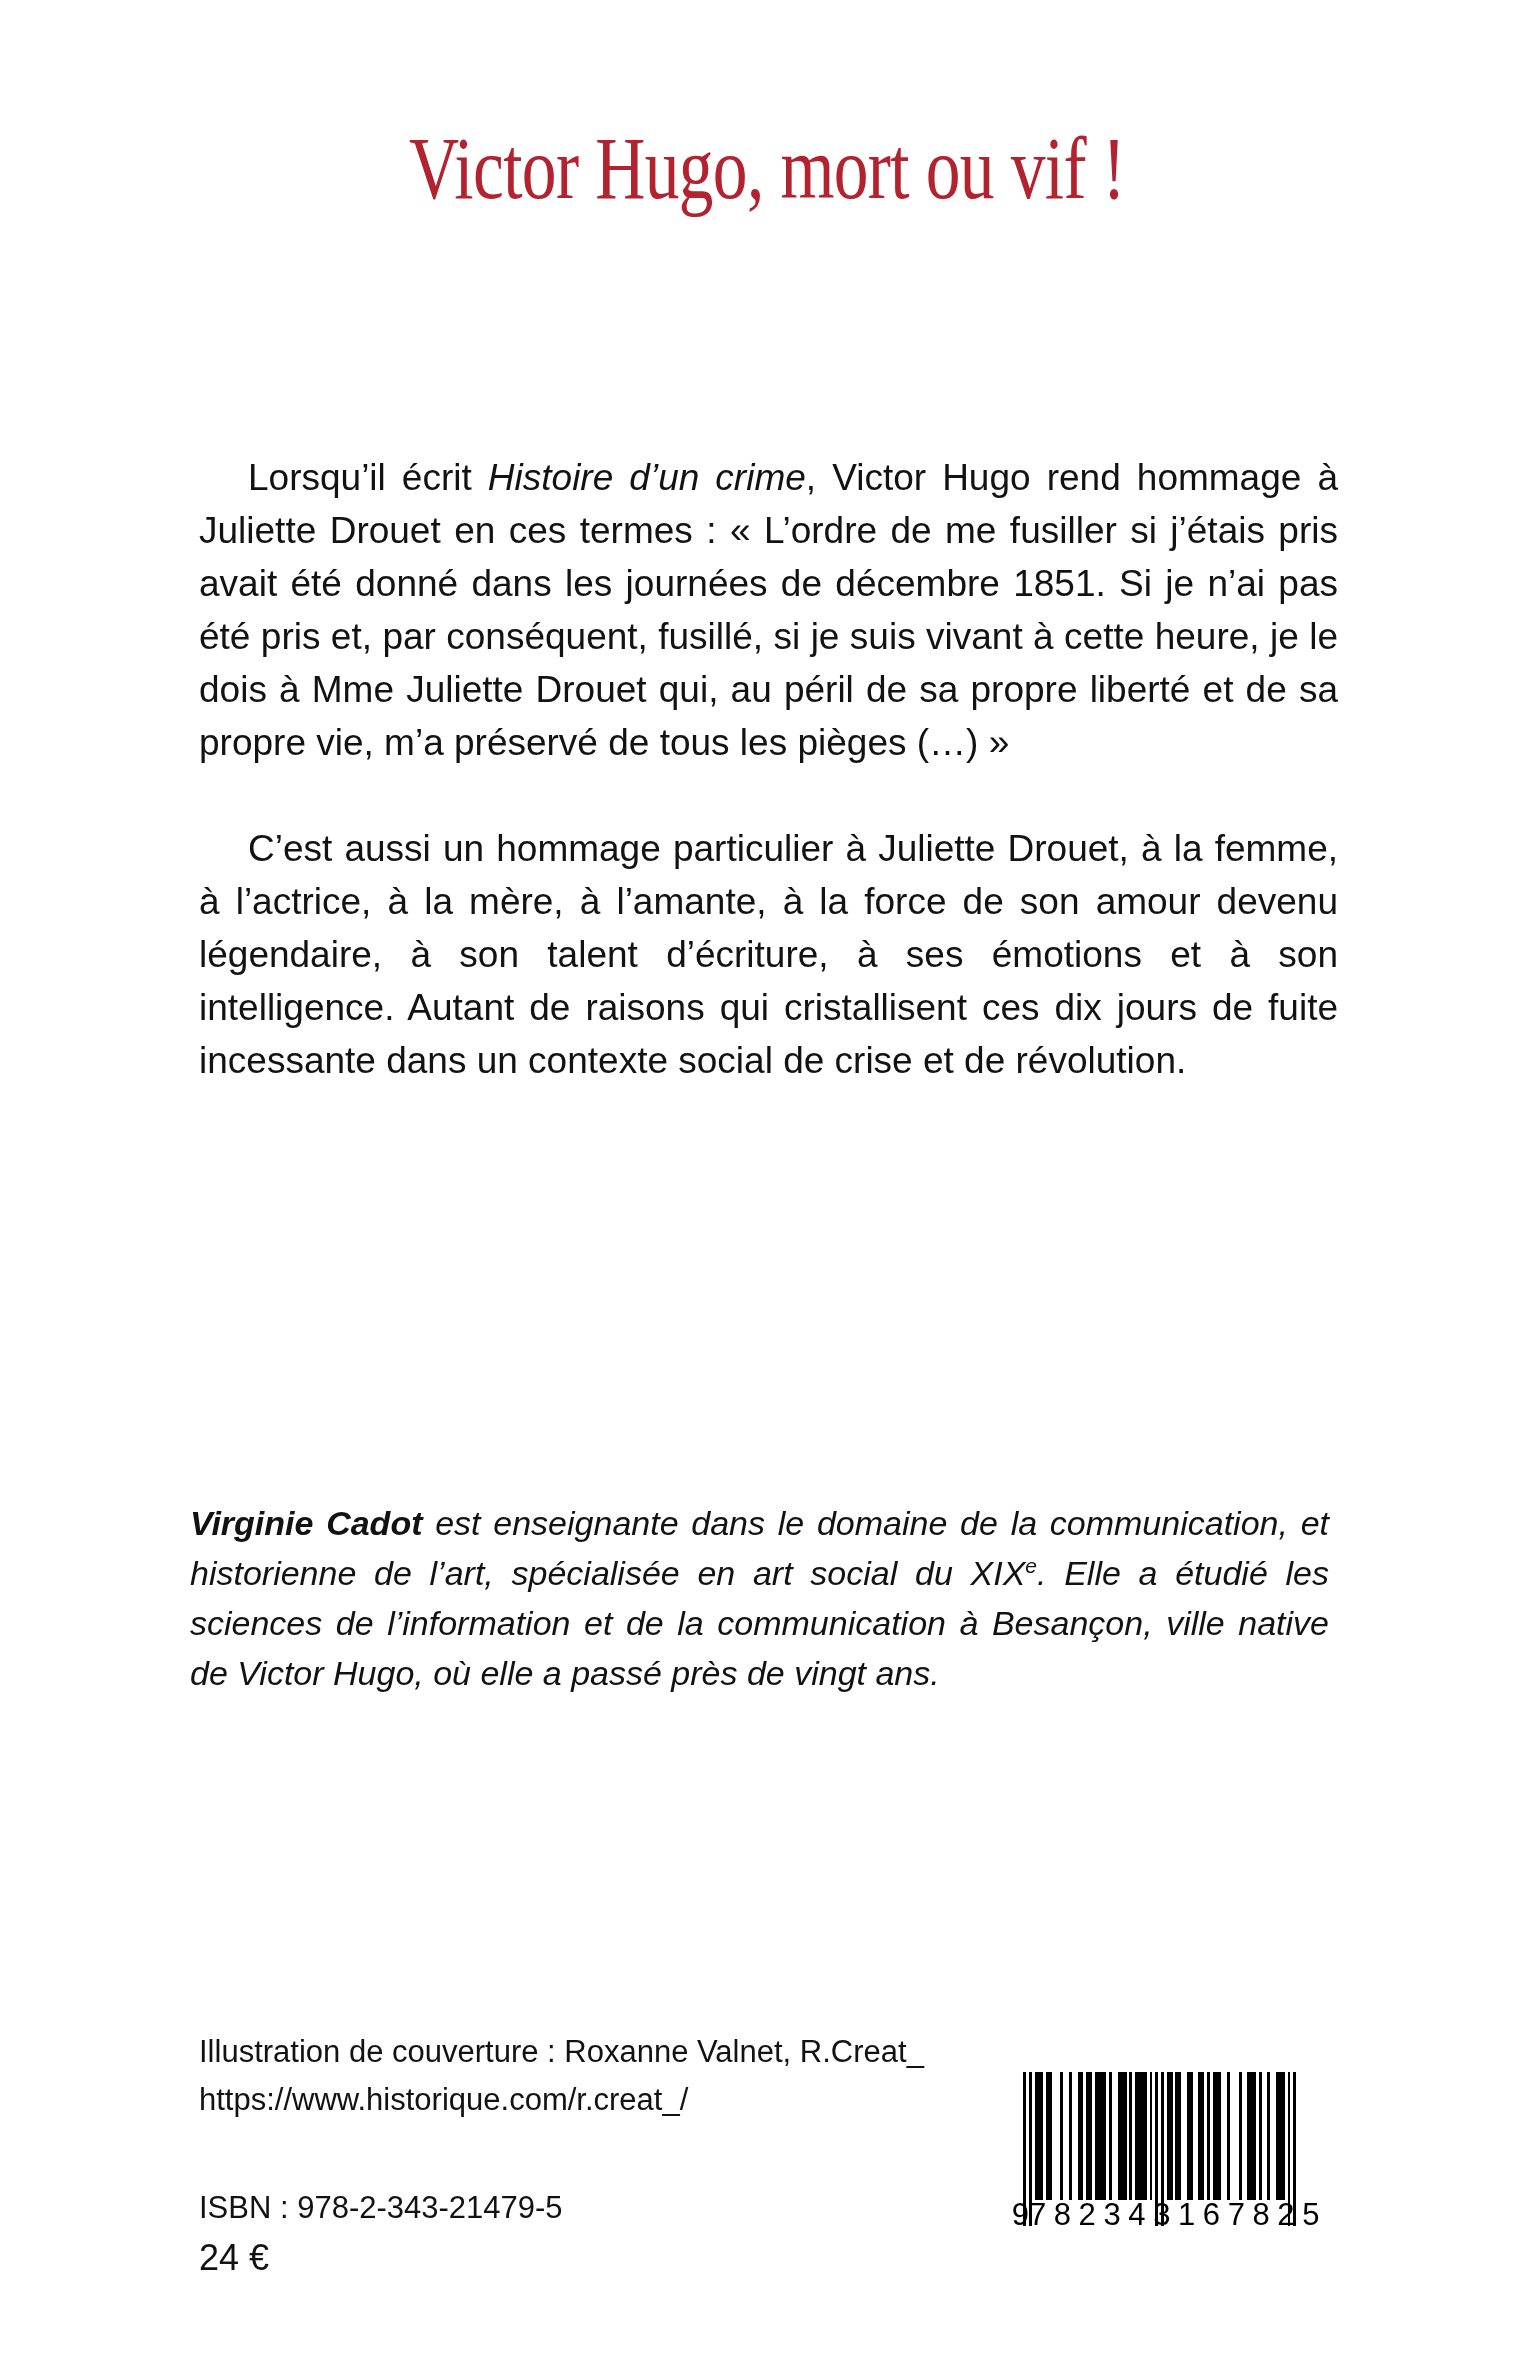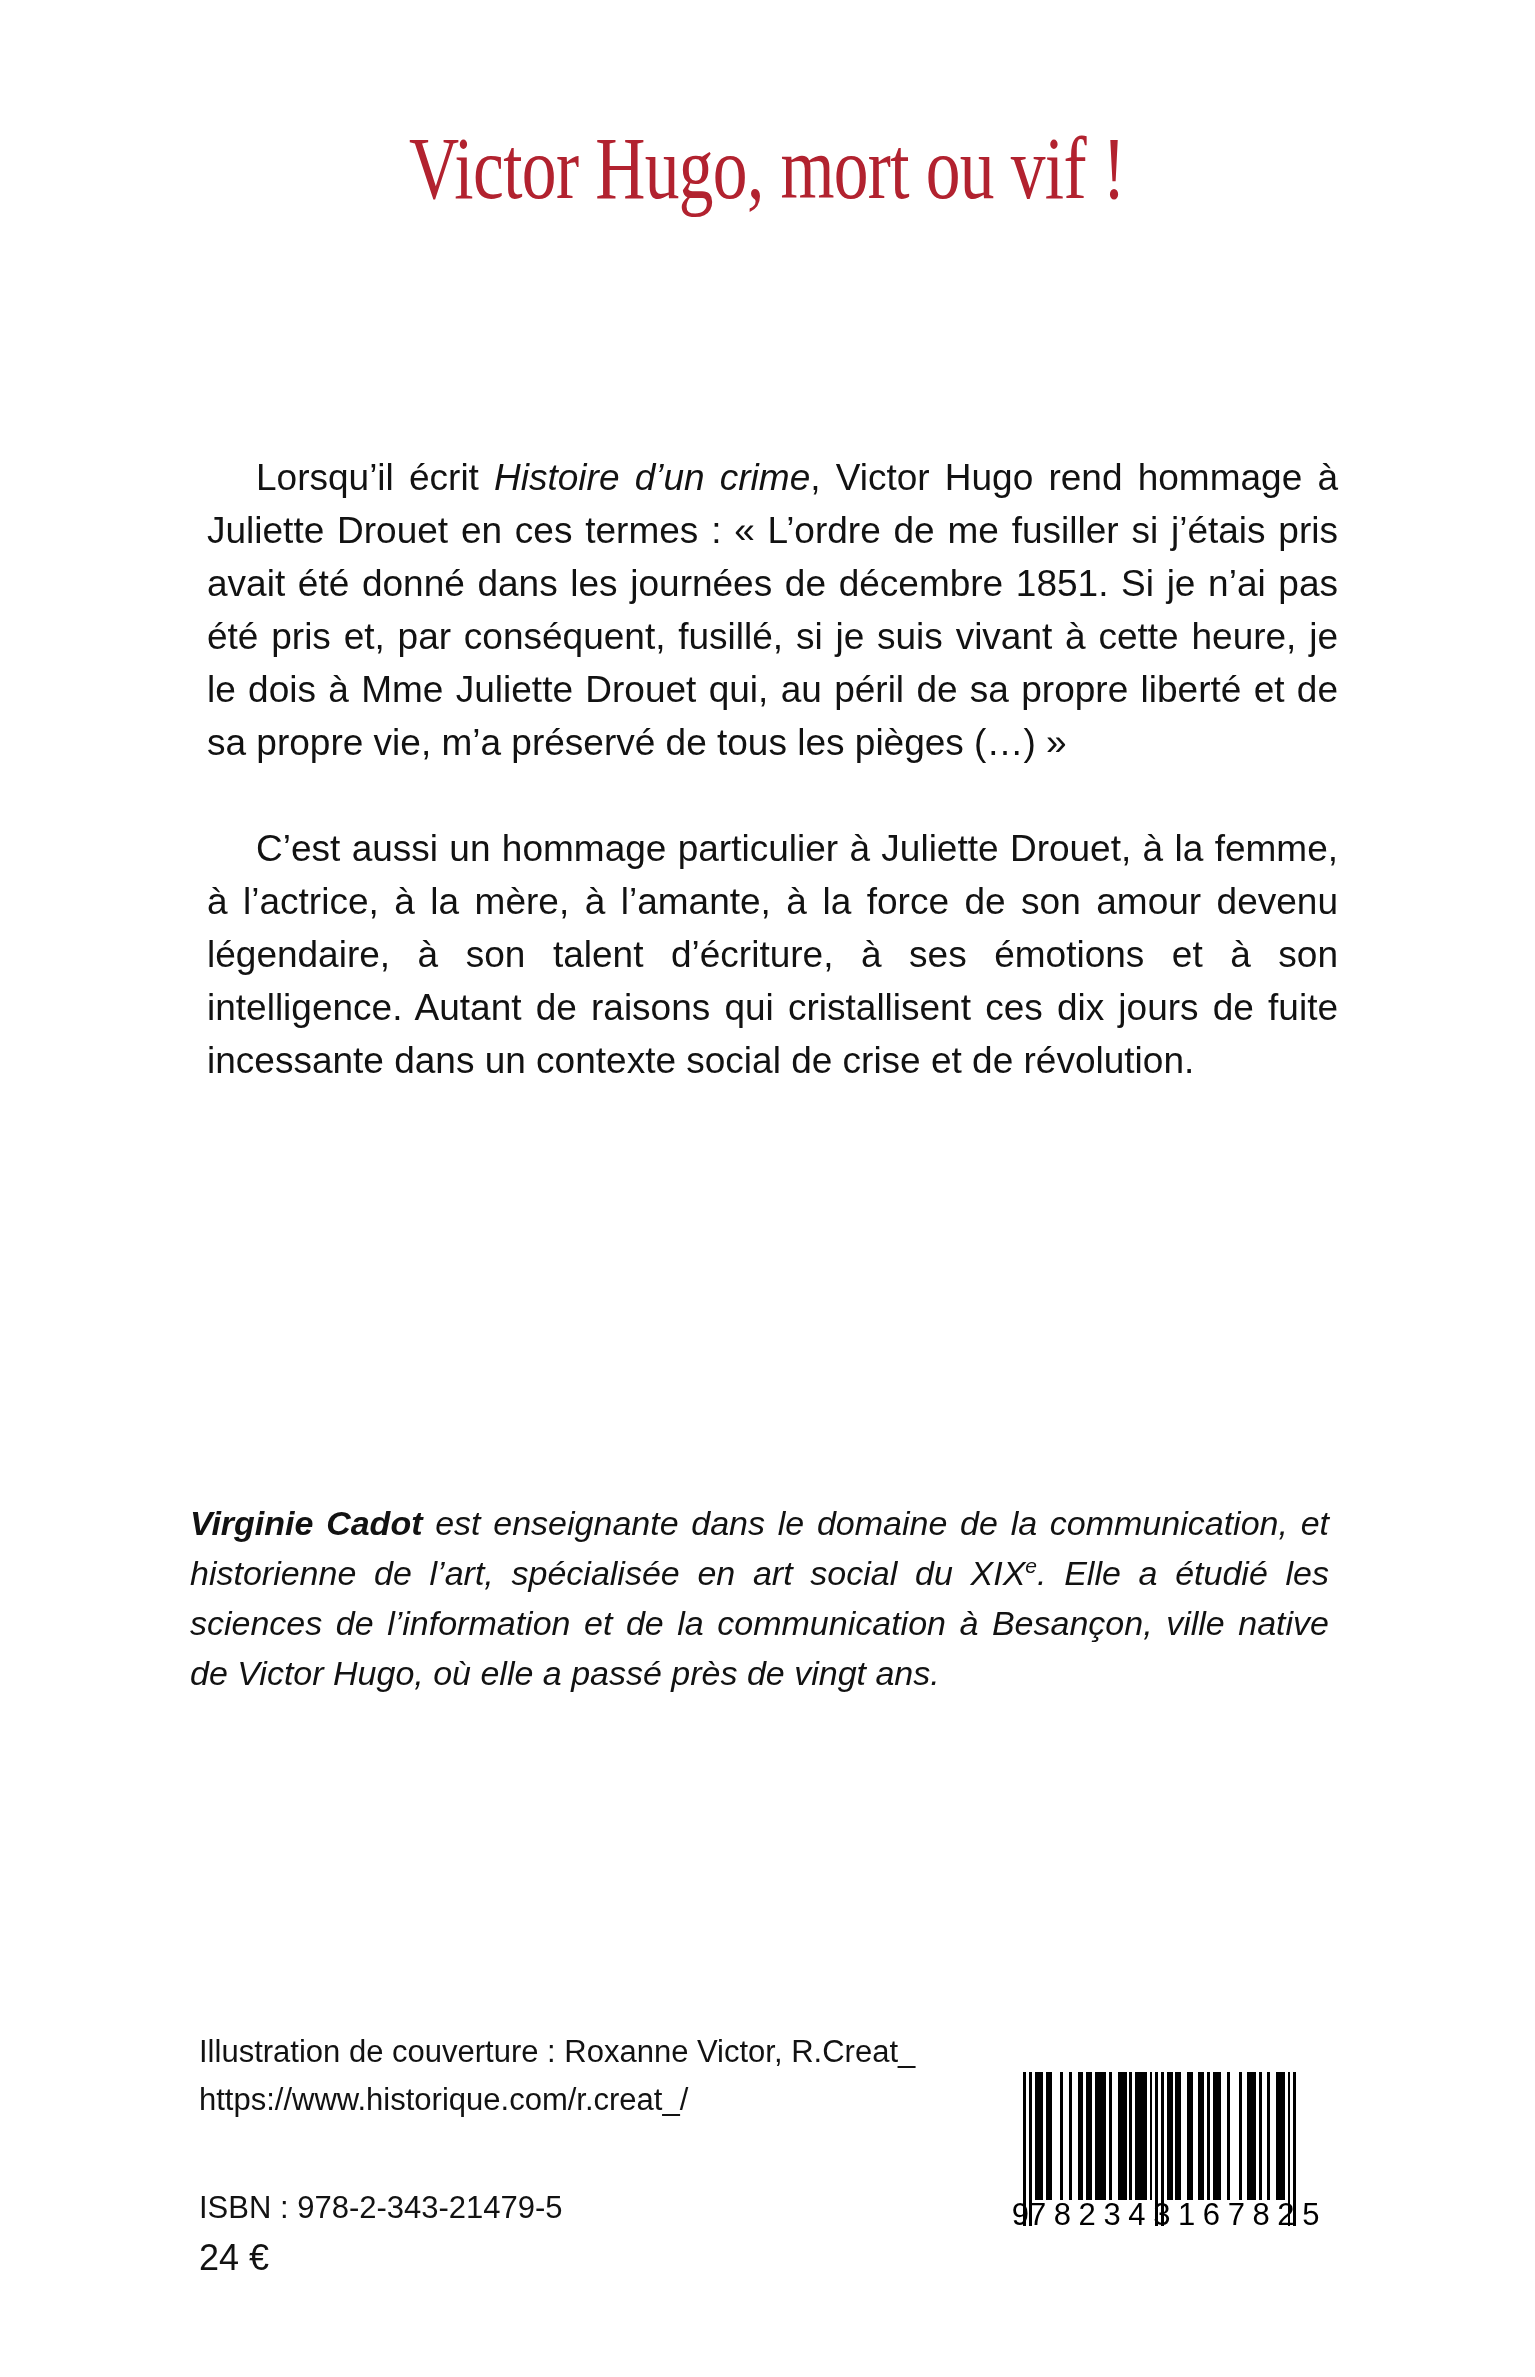--- a/index.html
+++ b/index.html
@@ -37,21 +37,20 @@
     left: 199px;
     top: 451px;
     width: 1139px;
     font-size: 37px;
     line-height: 53px;
     text-align: justify;
   }
   .blurb p {
     text-indent: 49px;
     margin-bottom: 53px;
-    margin-left: 8px;
   }
   .bio {
     position: absolute;
     left: 190px;
     top: 1498px;
     width: 1139px;
     font-size: 34px;
     line-height: 50px;
     font-style: italic;
     text-align: justify;
@@ -108,21 +107,21 @@
   <div class="blurb">
     <p><span>Lorsqu’il écrit </span><i>Histoire d’un crime</i><span>, Victor Hugo rend hommage à Juliette Drouet en ces termes : « L’ordre de me fusiller si j’étais pris avait été donné dans les journées de décembre 1851. Si je n’ai pas été pris et, par conséquent, fusillé, si je suis vivant à cette heure, je le dois à Mme Juliette Drouet qui, au péril de sa propre liberté et de sa propre vie, m’a préservé de tous les pièges (…) »</span></p>
     <p>C’est aussi un hommage particulier à Juliette Drouet, à la femme, à l’actrice, à la mère, à l’amante, à la force de son amour devenu légendaire, à son talent d’écriture, à ses émotions et à son intelligence. Autant de raisons qui cristallisent ces dix jours de fuite incessante dans un contexte social de crise et de révolution.</p>
   </div>
 
   <div class="bio">
     <b>Virginie Cadot</b><span> est enseignante dans le domaine de la communication, et historienne de l’art, spécialisée en art social du XIX</span><sup>e</sup><span>. Elle a étudié les sciences de l’information et de la communication à Besançon, ville native de Victor Hugo, où elle a passé près de vingt ans.</span>
   </div>
 
   <div class="credits">
-    <div>Illustration de couverture : Roxanne Victor, R.Creat_</div>
+    <div>Illustration de couverture : Roxanne Valnet, R.Creat_</div>
     <div>https://www.historique.com/r.creat_/</div>
     <div class="isbn">ISBN : 978-2-343-21479-5</div>
     <div class="price">24 €</div>
   </div>
 
   <div class="barcode">
     <div class="bars" id="barcode-bars">
         <div class="module on guard"></div>
         <div class="module guard"></div>
         <div class="module on guard"></div>

